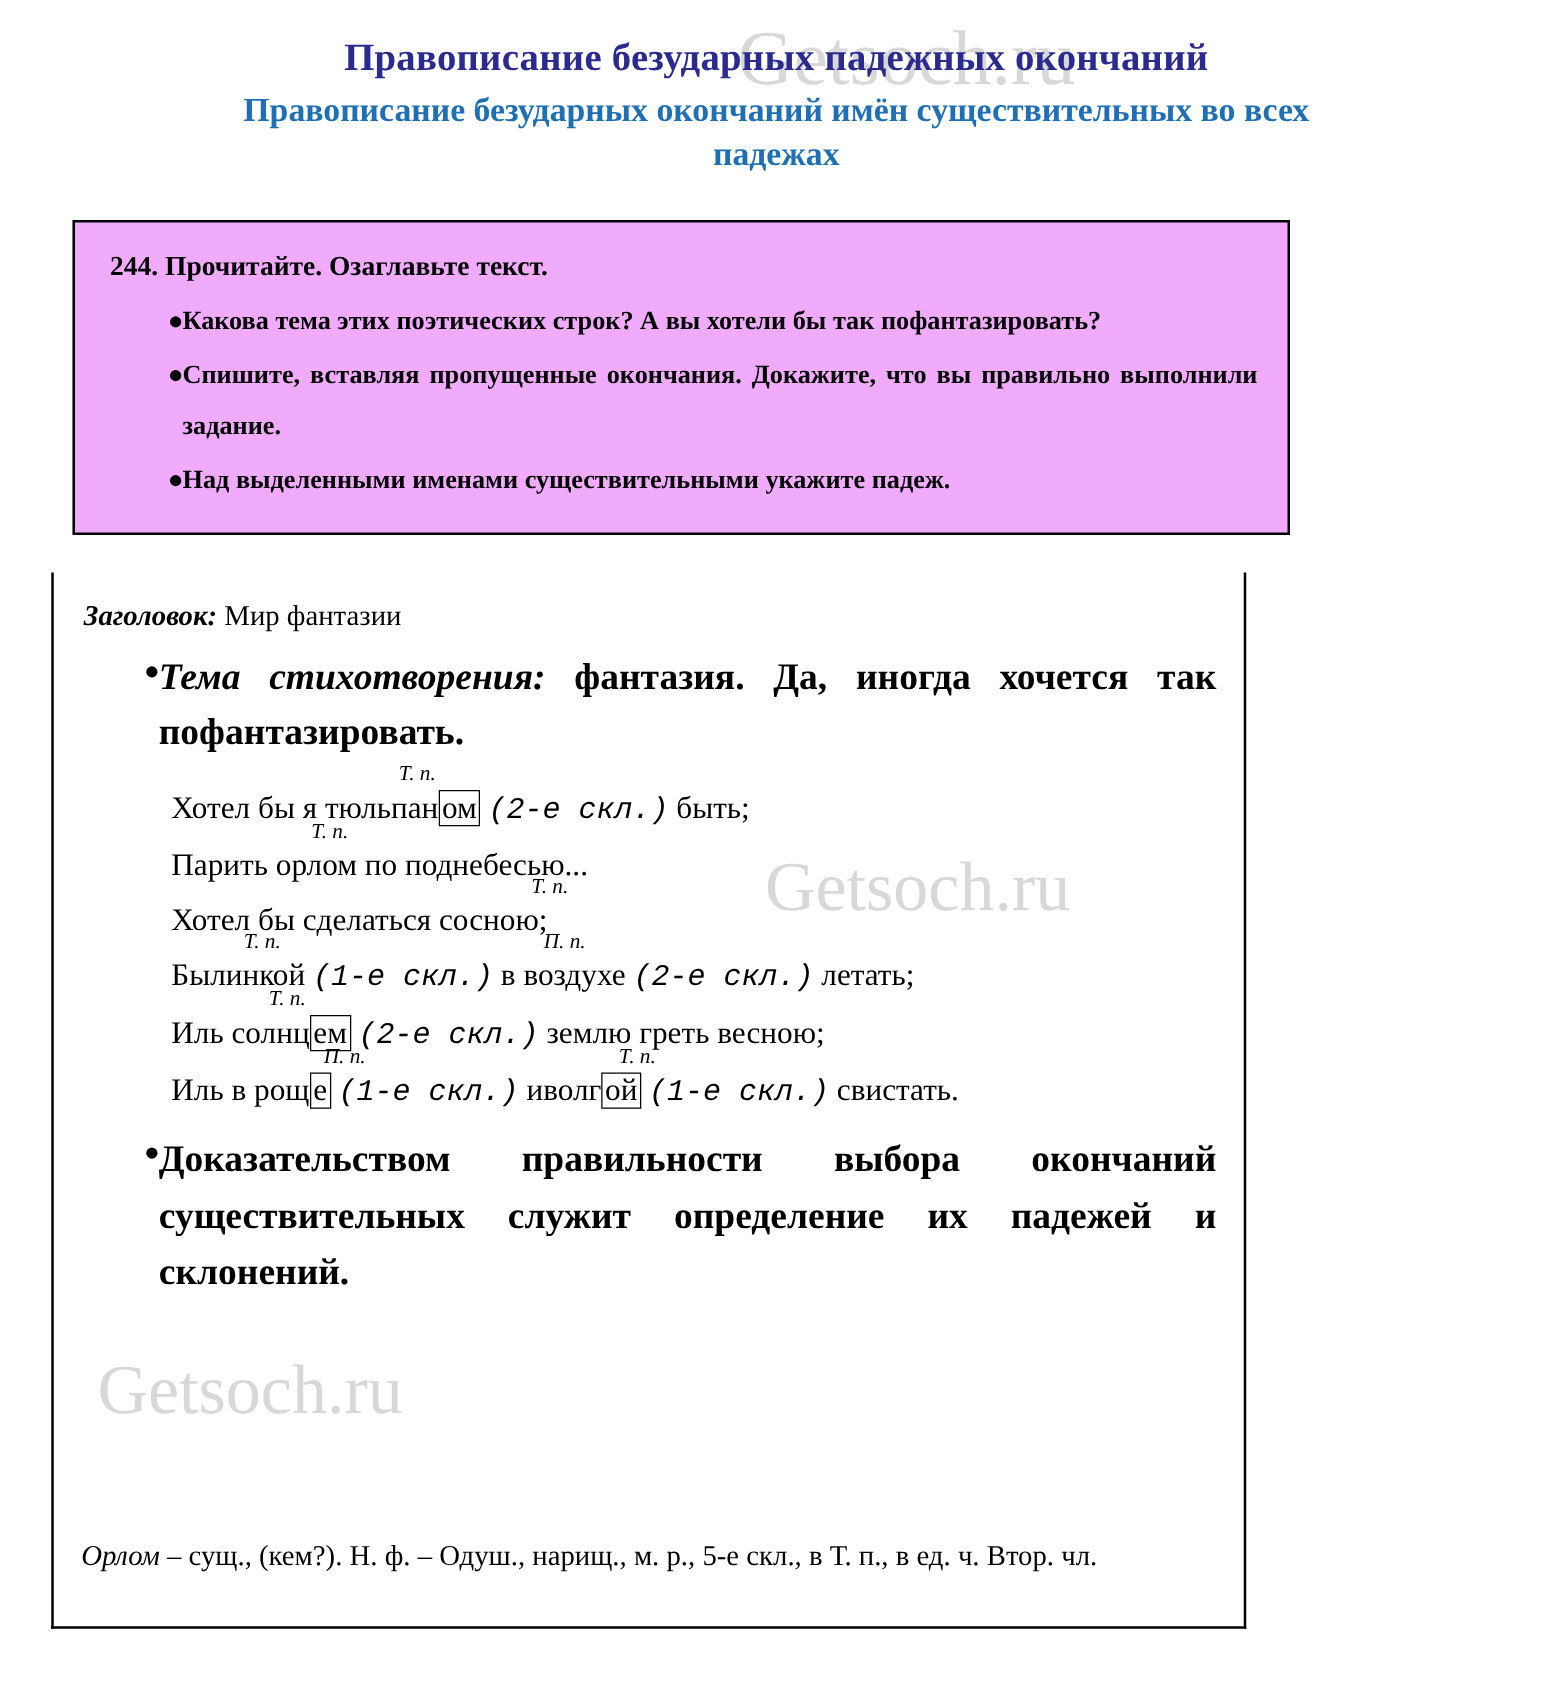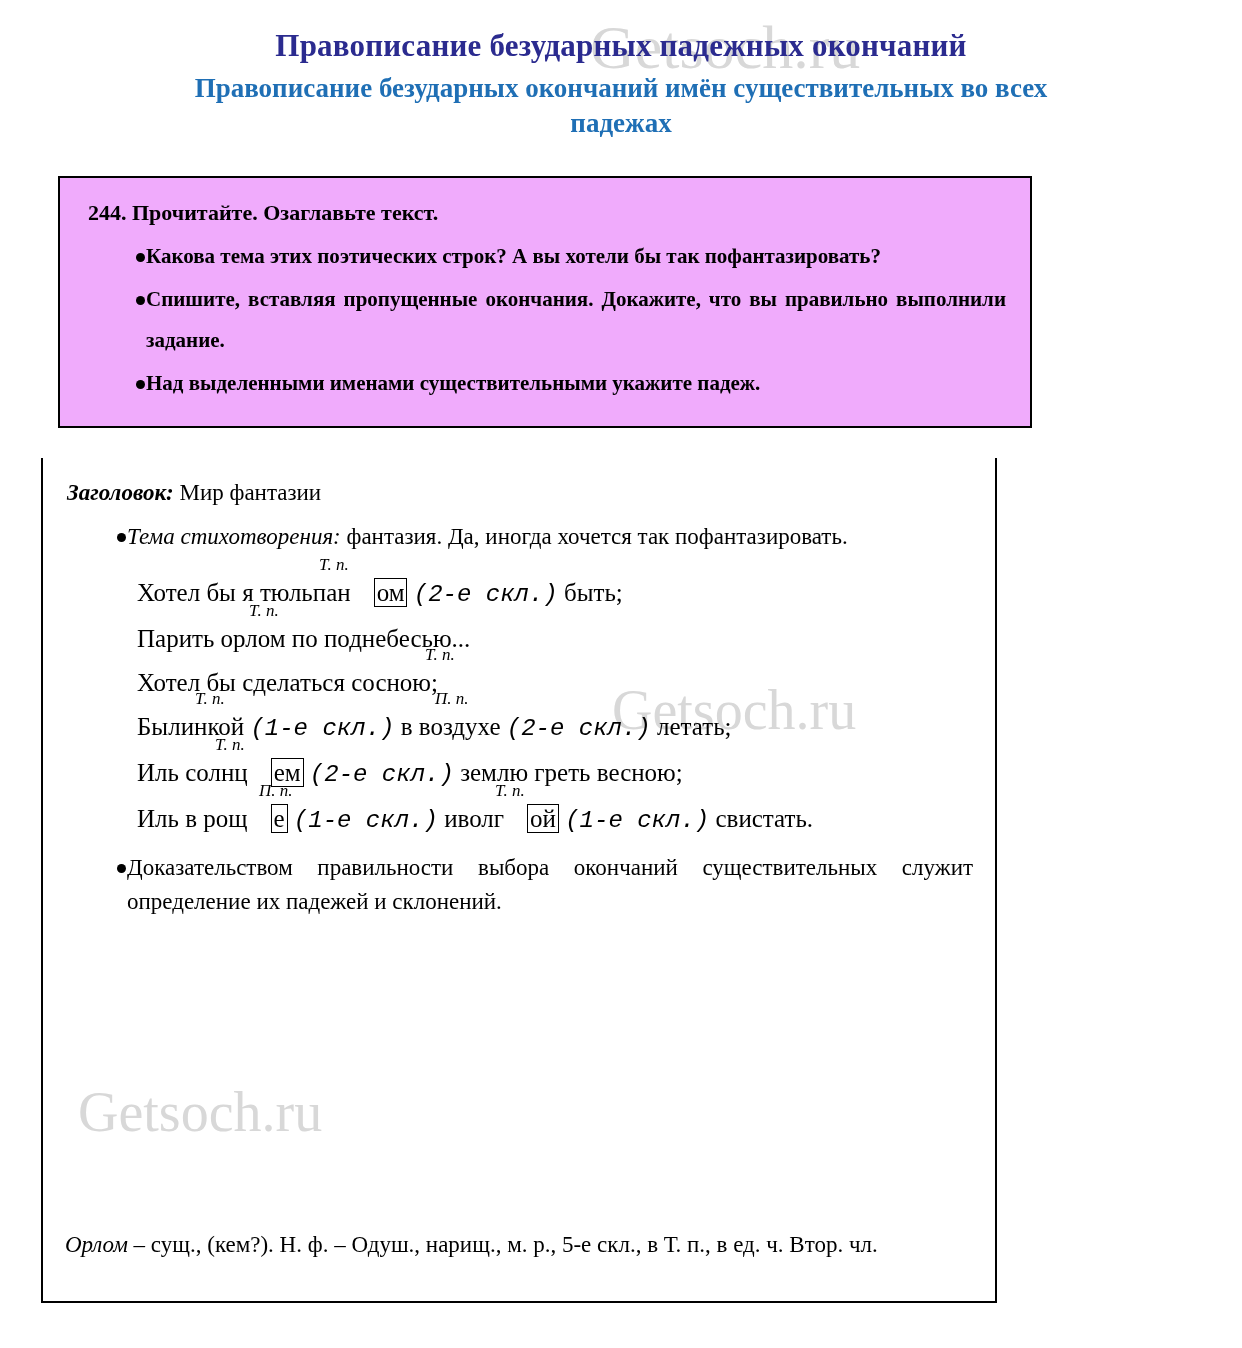--- a/index.html
+++ b/index.html
@@ -120,24 +120,25 @@
     font-style: italic;
     font-weight: bold;
   }
   ul.ans-list {
     list-style: none;
     margin: 0;
     padding: 0;
   }
   ul.ans-list > li {
     position: relative;
-    font-size: 23px;
+    font-size: 30px;
     line-height: 1.45;
     padding-left: 62px;
     text-align: justify;
+    font-weight: bold;
   }
   ul.ans-list > li::before {
     content: "";
     position: absolute;
     left: 52px;
     top: 13px;
     width: 9px;
     height: 9px;
     background: #000;
     border-radius: 50%;
@@ -159,21 +160,20 @@
   .case-mark {
     position: absolute;
     top: -24px;
     font-size: 17px;
     font-style: italic;
     font-family: "Liberation Serif", serif;
   }
   .boxed {
     border: 1px solid #000;
     padding: 0 2px;
-    margin-left: 23px;
   }
   .skl {
     font-style: italic;
     font-size: 24px;
     font-family: Liberation Mono, monospace;
   }
   .author {
     margin: 34px 0 0 0;
     padding-left: 560px;
     font-size: 25px;

